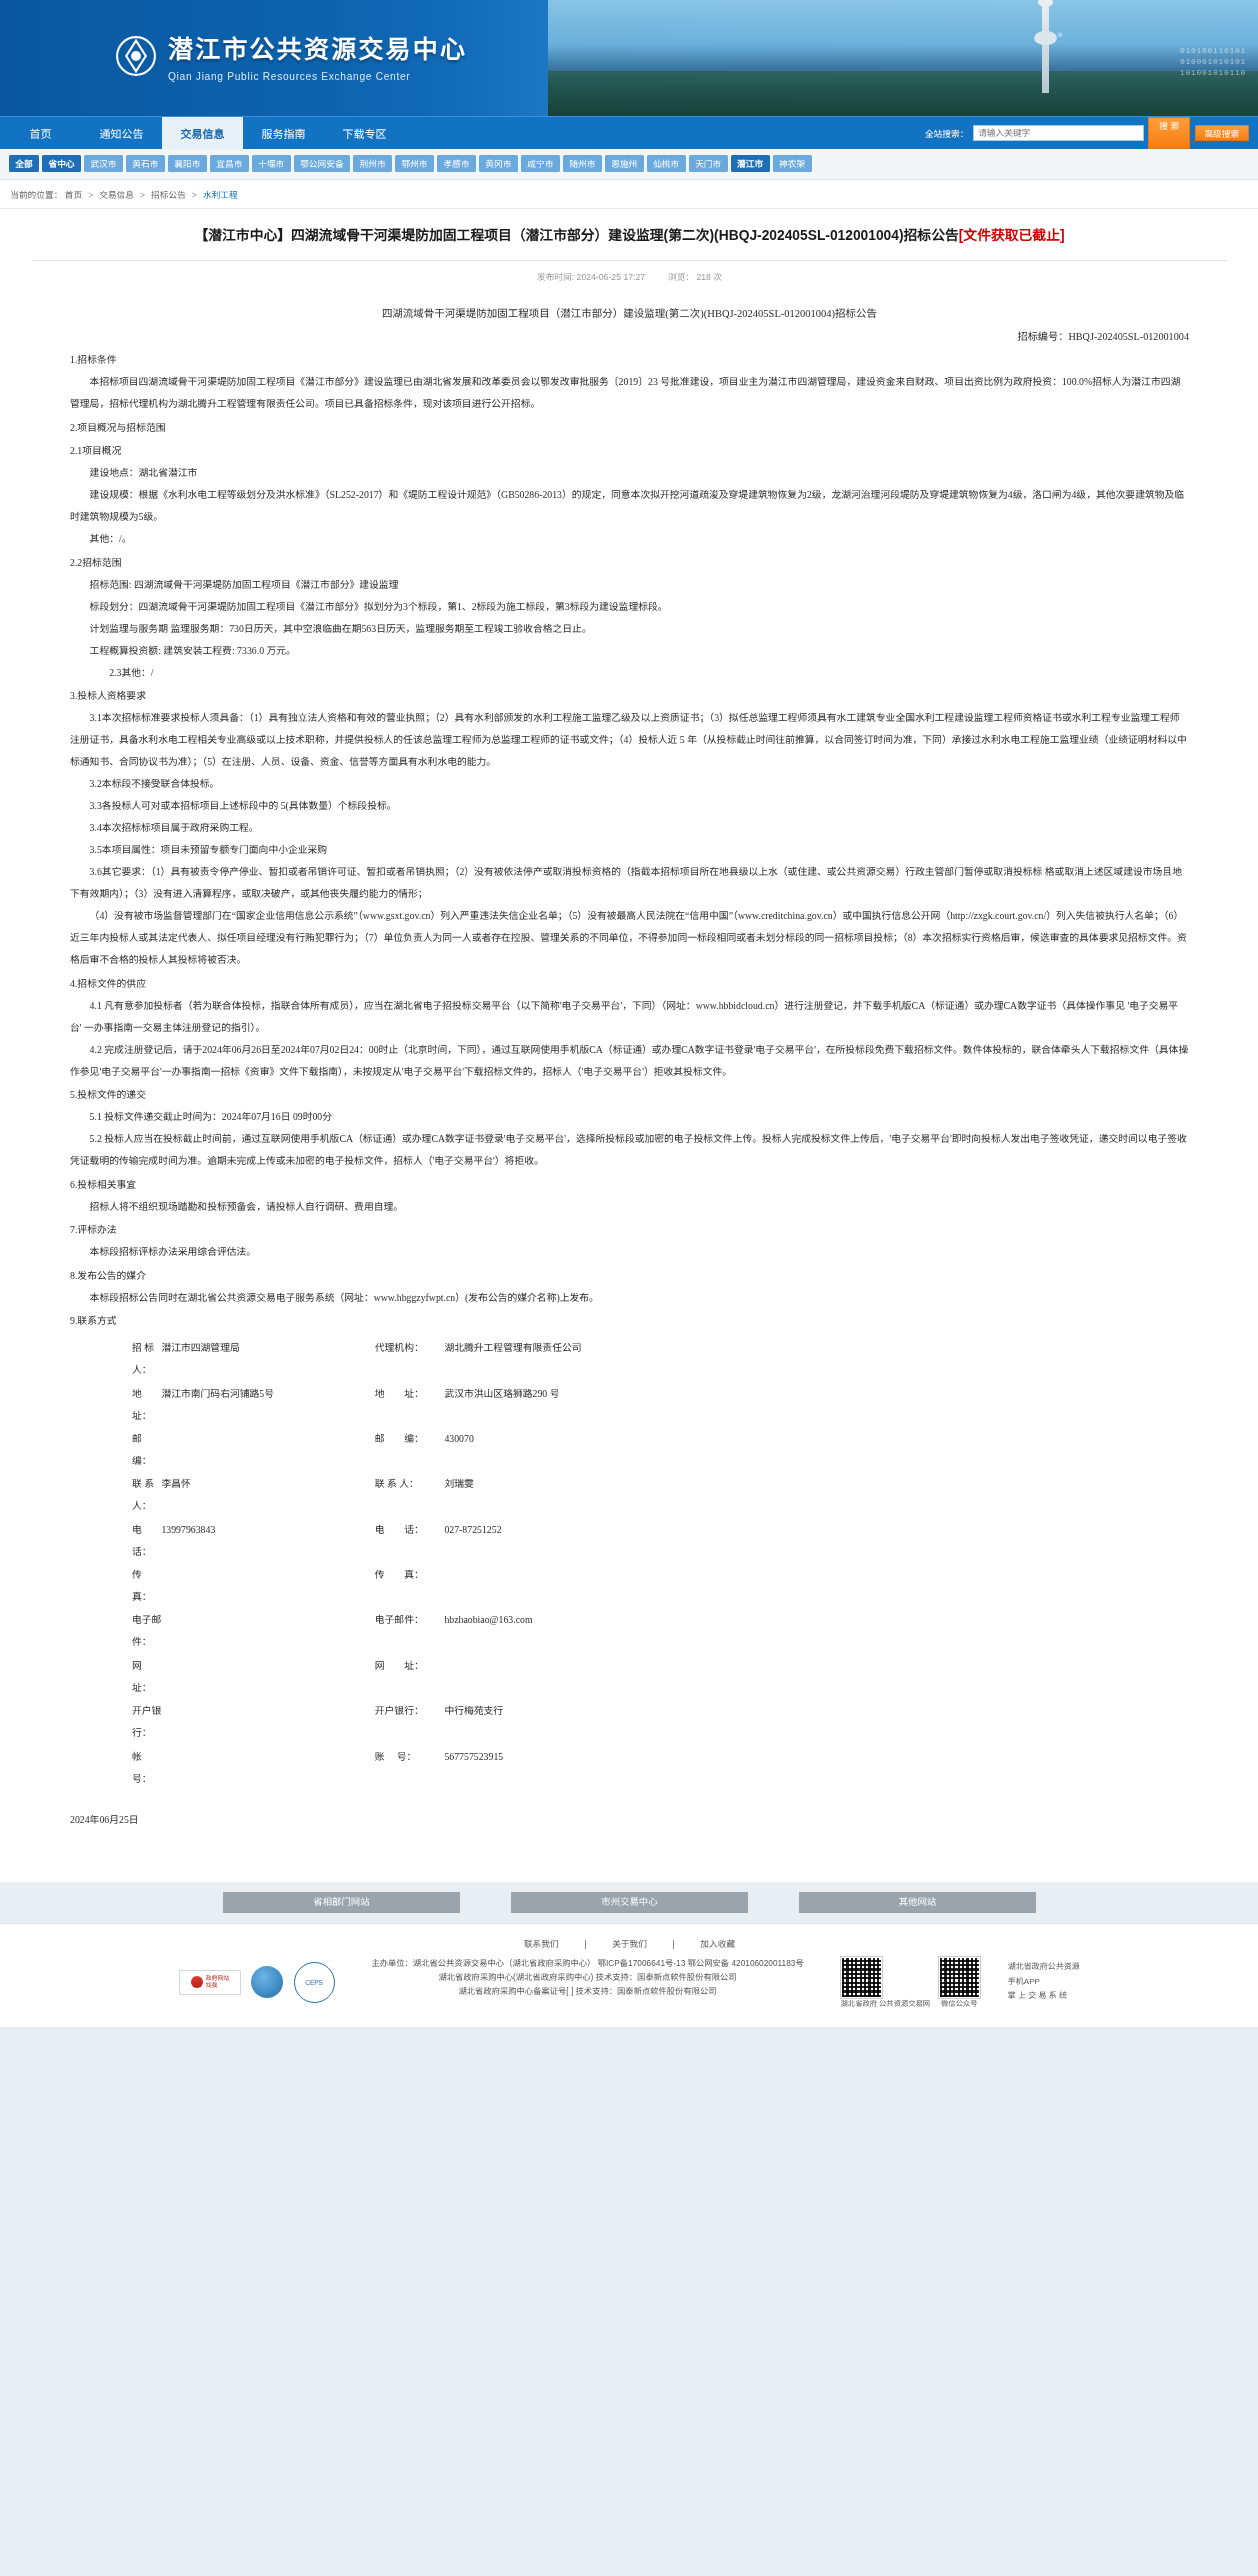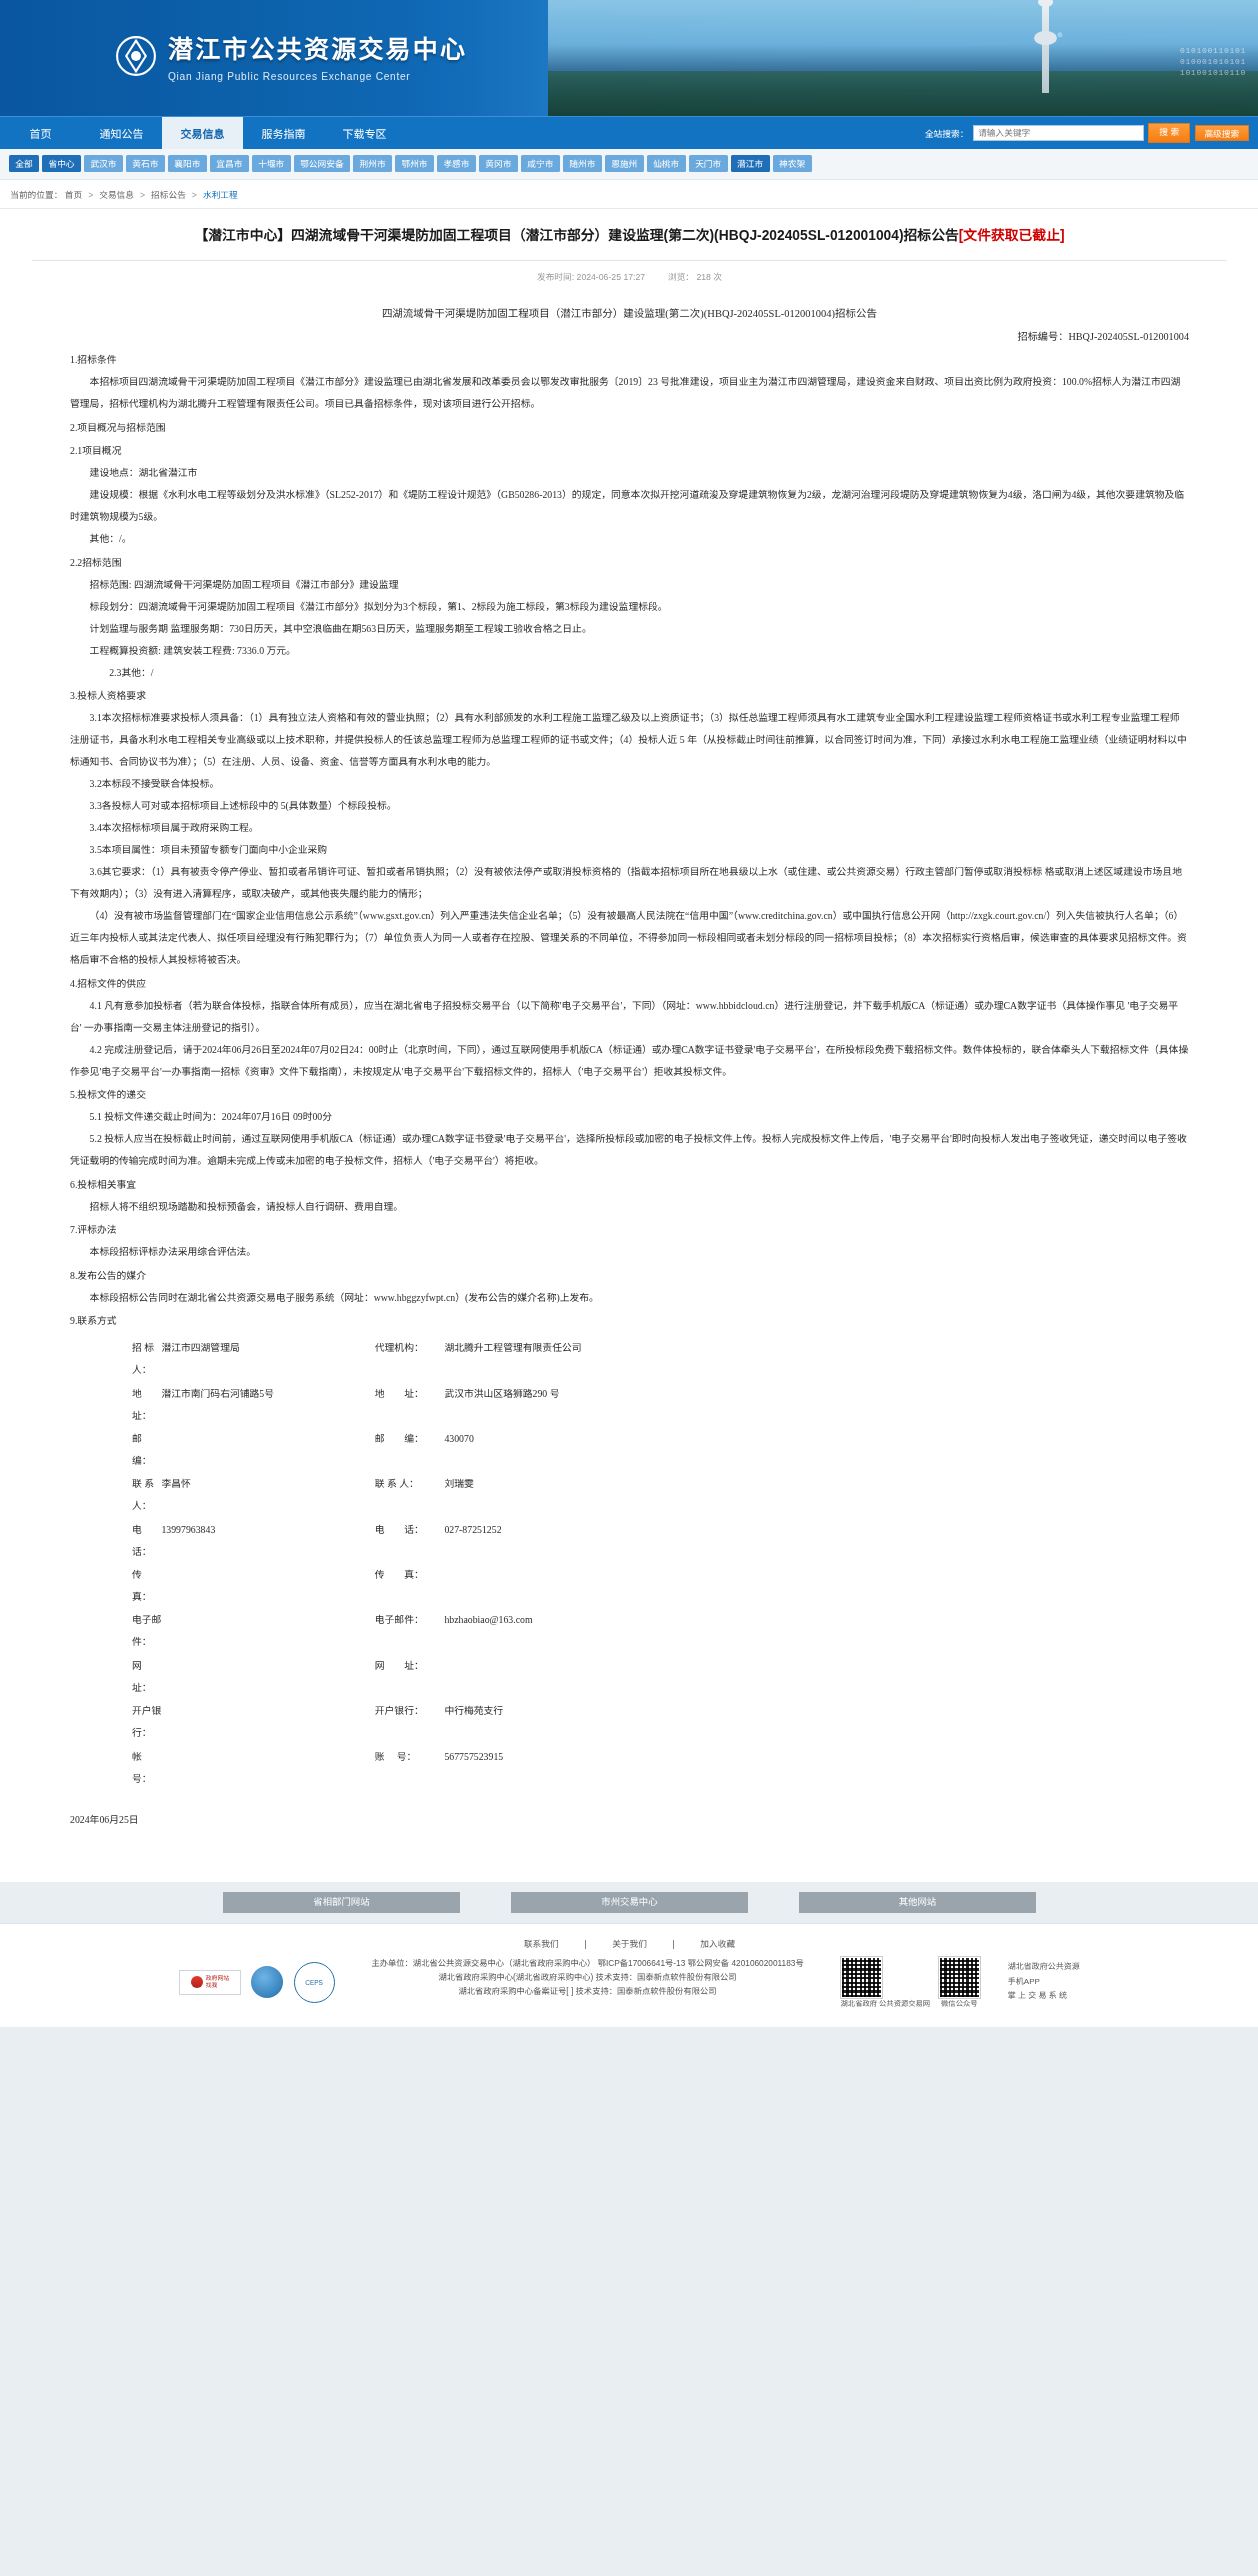--- a/index.html
+++ b/index.html
@@ -77,38 +77,38 @@
   .nav .item.active { background:#e8f0f7; color:#1366ad; font-weight:bold; }
   .nav .search {
     margin-left:auto; display:flex; align-items:center; gap:4.4px; padding-right:10.2px;
   }
   .nav .search .lab { color:#ffffff; font-size:8.7px; }
   .nav .search input {
     width:171px; height:16px; border:0.7px solid #a8c8e4; font-size:8.7px;
     padding:0 4.4px; color:#888; background:#fff;
   }
   .nav .search .btn {
-    height:20px; line-height:16px; padding:0 10.2px; font-size:8.7px; color:#fff;
+    height:32px; line-height:16px; padding:0 10.2px; font-size:8.7px; color:#fff;
     background:linear-gradient(180deg,#ff9d3b,#f57d12); border:0.7px solid #e0781a; cursor:pointer;
   }
   .nav .search .btn2 {
     height:16px; line-height:16px; padding:0 8.7px; font-size:8.7px; color:#fff;
     background:linear-gradient(180deg,#ff9d3b,#f57d12); border:0.7px solid #e0781a; cursor:pointer;
   }
 
   
   .citybar {
     background:#f2f6f9; padding:5.8px 8.7px 7.3px 8.7px; display:flex; flex-wrap:wrap; gap:2.9px;
     border-bottom:0.7px solid #dfe7ee;
   }
   .citybar .city {
     font-size:8.7px; color:#ffffff; background:#5b9bd5; padding:2.2px 6.5px; border-radius:1.5px;
     cursor:pointer;
   }
-  .citybar .city.sel { background:#1f6fb8; }
+  .citybar .city.sel { background:#1f6fb8;font-weight:bold; }
   .citybar .city.alt { background:#6aa9dd; }
 
   
   .crumb {
     padding:7.3px 10.2px; font-size:8.7px; color:#666; border-bottom:0.7px solid #e6ebf0;
     background:#fff;
   }
   .crumb a { color:#666; text-decoration:none; }
   .crumb .sep { margin:0 3.6px; color:#999; }
   .crumb .cur { color:#1270bd; }

